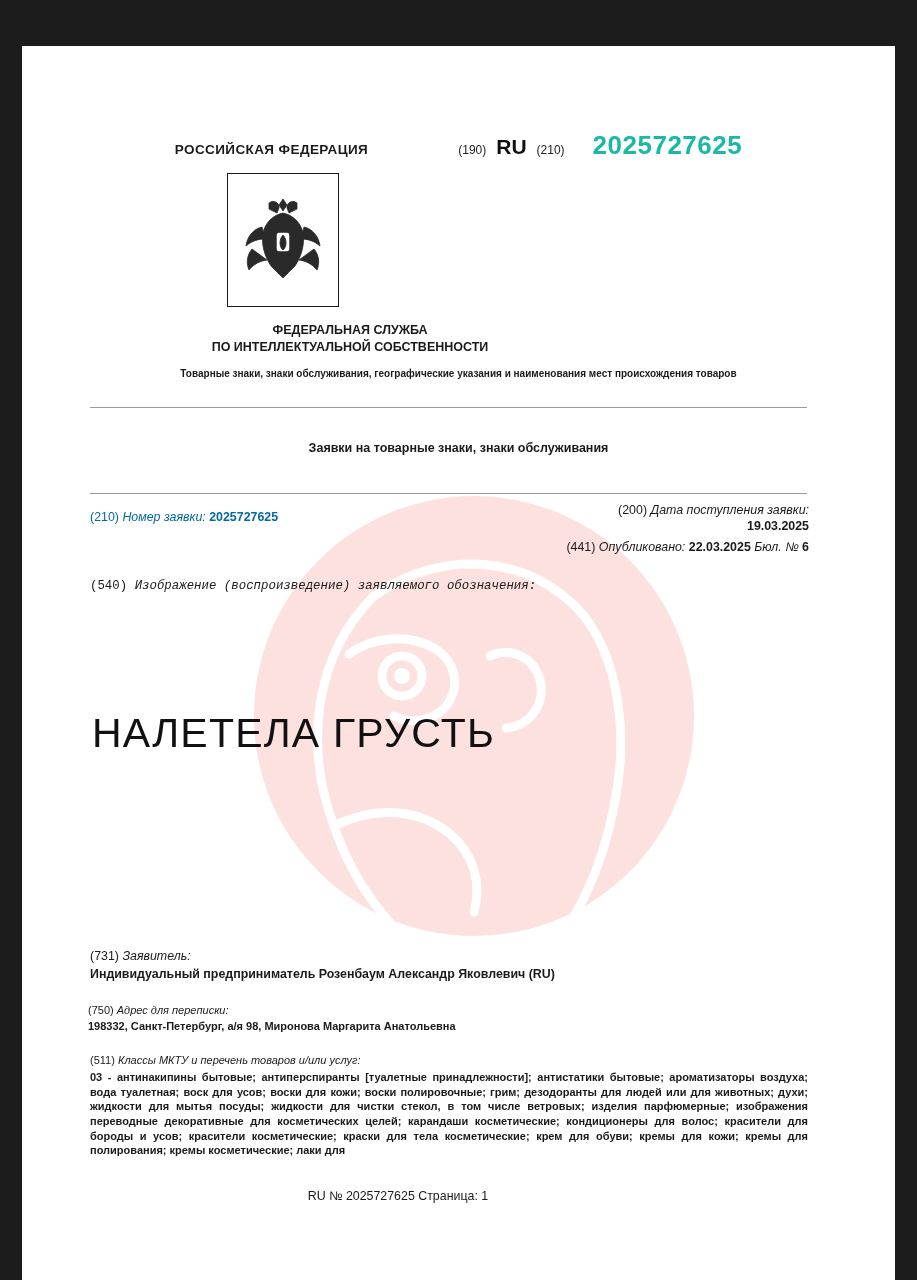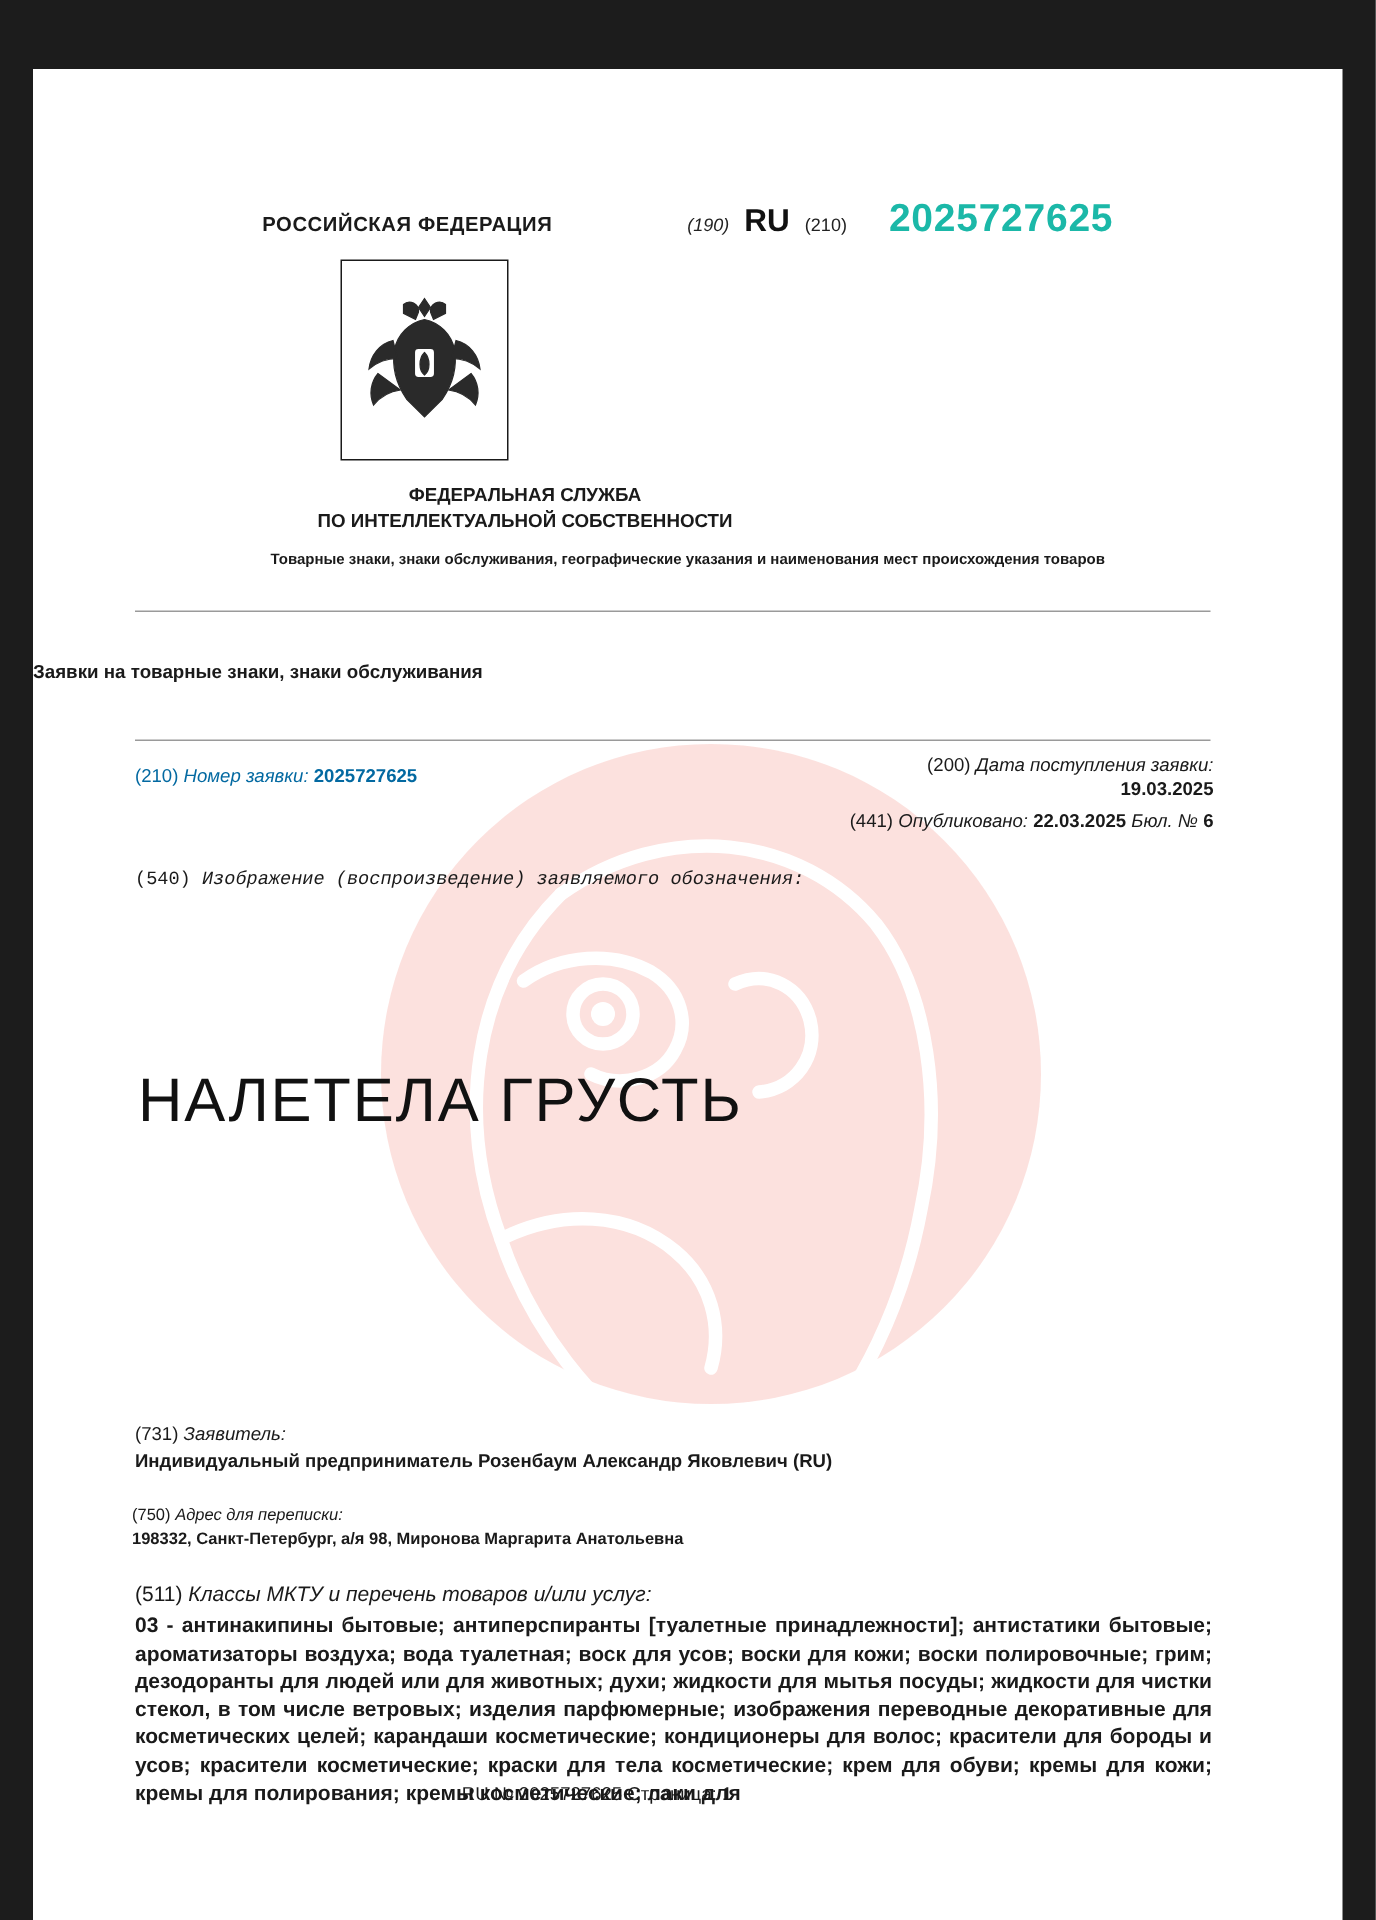--- a/index.html
+++ b/index.html
@@ -67,21 +67,20 @@
   .rf-title {
     font-size: 13.5px;
     font-weight: bold;
     letter-spacing: 0.4px;
     color: #1a1a1a;
   }
   .code-190 {
     font-size: 12px;
     color: #222;
     margin-left: 90px;
-    font-style: italic;
   }
   .ru-mark {
     font-size: 21px;
     font-weight: bold;
     color: #111;
     margin-left: 10px;
   }
   .code-210 {
     font-size: 12px;
     color: #222;
@@ -140,21 +139,21 @@
     background: #9a9a9a;
   }
   .rule-top { top: 361px; }
   .rule-bottom { top: 447px; }
 
   .section-title {
     position: absolute;
     left: 0;
     top: 395px;
     width: 873px;
-    text-align: left;
+    text-align: center;
     font-size: 12.5px;
     font-weight: bold;
     color: #1a1a1a;
   }
 
   .f-left {
     position: absolute;
     left: 68px;
     top: 464px;
     font-size: 12.4px;
@@ -212,21 +211,21 @@
     font-size: 11px;
     color: #1a1a1a;
   }
   .f-750 .val { font-weight: bold; margin-top: 4px; }
 
   .f-511 {
     position: absolute;
     left: 68px;
     top: 1008px;
     width: 718px;
-    font-size: 14px;
+    font-size: 11px;
     color: #1a1a1a;
   }
   .f-511 .val {
     font-weight: bold;
     margin-top: 4px;
     text-align: justify;
     line-height: 1.33;
   }
 
   .footer {

